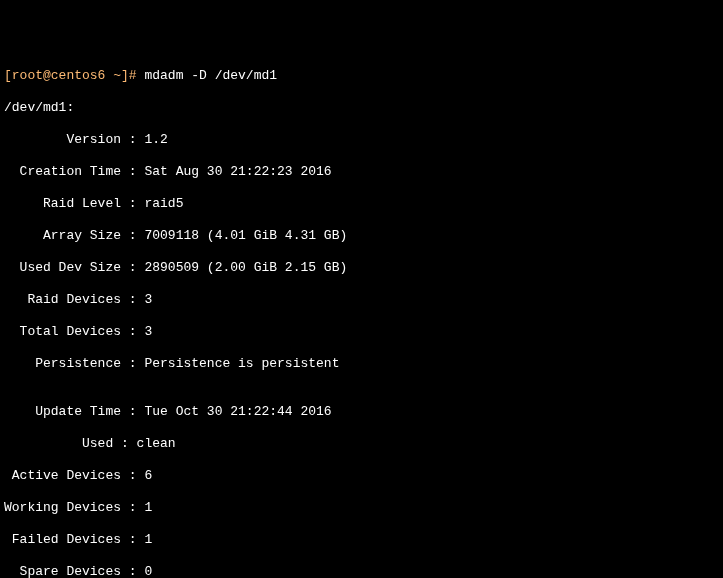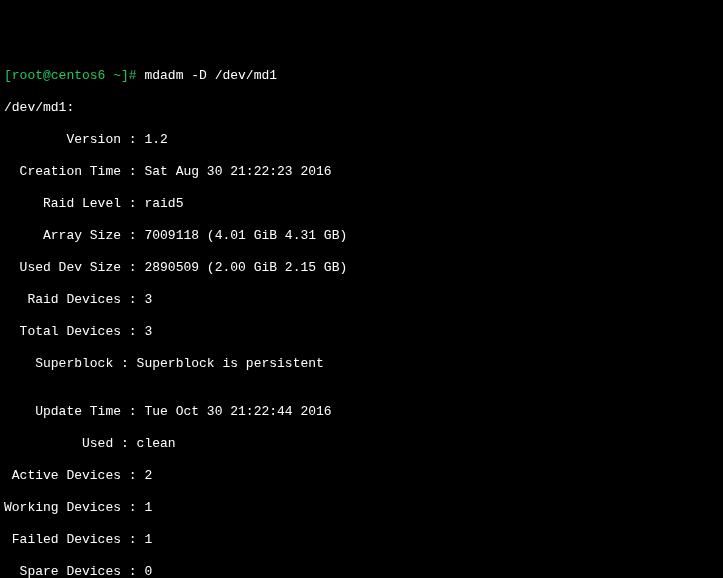--- a/index.html
+++ b/index.html
@@ -7,42 +7,42 @@
     padding: 4px;
     background: #000;
     color: #fff;
     font-family: "Consolas", "Courier New", monospace;
     font-size: 13px;
     line-height: 16px;
     white-space: pre;
     width: 723px;
     box-sizing: border-box;
   }
-  .prompt-user { color: #22c55e; font-family: Liberation Mono, monospace; }
+  .prompt-user { color: #fdba74; font-family: Liberation Mono, monospace; }
   .line { display: block; }
 </style>
 </head>
 <body>
 
 
 
 <span class="line"><span class="prompt-user">[root@centos6 ~]# </span><span>mdadm -D /dev/md1</span></span>
 <span class="line">/dev/md1:</span>
 <span class="line">        Version : 1.2</span>
 <span class="line">  Creation Time : Sat Aug 30 21:22:23 2016</span>
 <span class="line">     Raid Level : raid5</span>
 <span class="line">     Array Size : 7009118 (4.01 GiB 4.31 GB)</span>
 <span class="line">  Used Dev Size : 2890509 (2.00 GiB 2.15 GB)</span>
 <span class="line">   Raid Devices : 3</span>
 <span class="line">  Total Devices : 3</span>
-<span class="line">    Superblock : Superblock is persistent</span>
+<span class="line">    Persistence : Persistence is persistent</span>
 <span class="line"></span>
 <span class="line">    Update Time : Tue Oct 30 21:22:44 2016</span>
 <span class="line">          Used : clean</span>
-<span class="line"> Active Devices : 2</span>
+<span class="line"> Active Devices : 6</span>
 <span class="line">Working Devices : 1</span>
 <span class="line"> Failed Devices : 1</span>
 <span class="line">  Spare Devices : 0</span>
 <span class="line"></span>
 
 
 <span class="line"></span>
 
 
 

